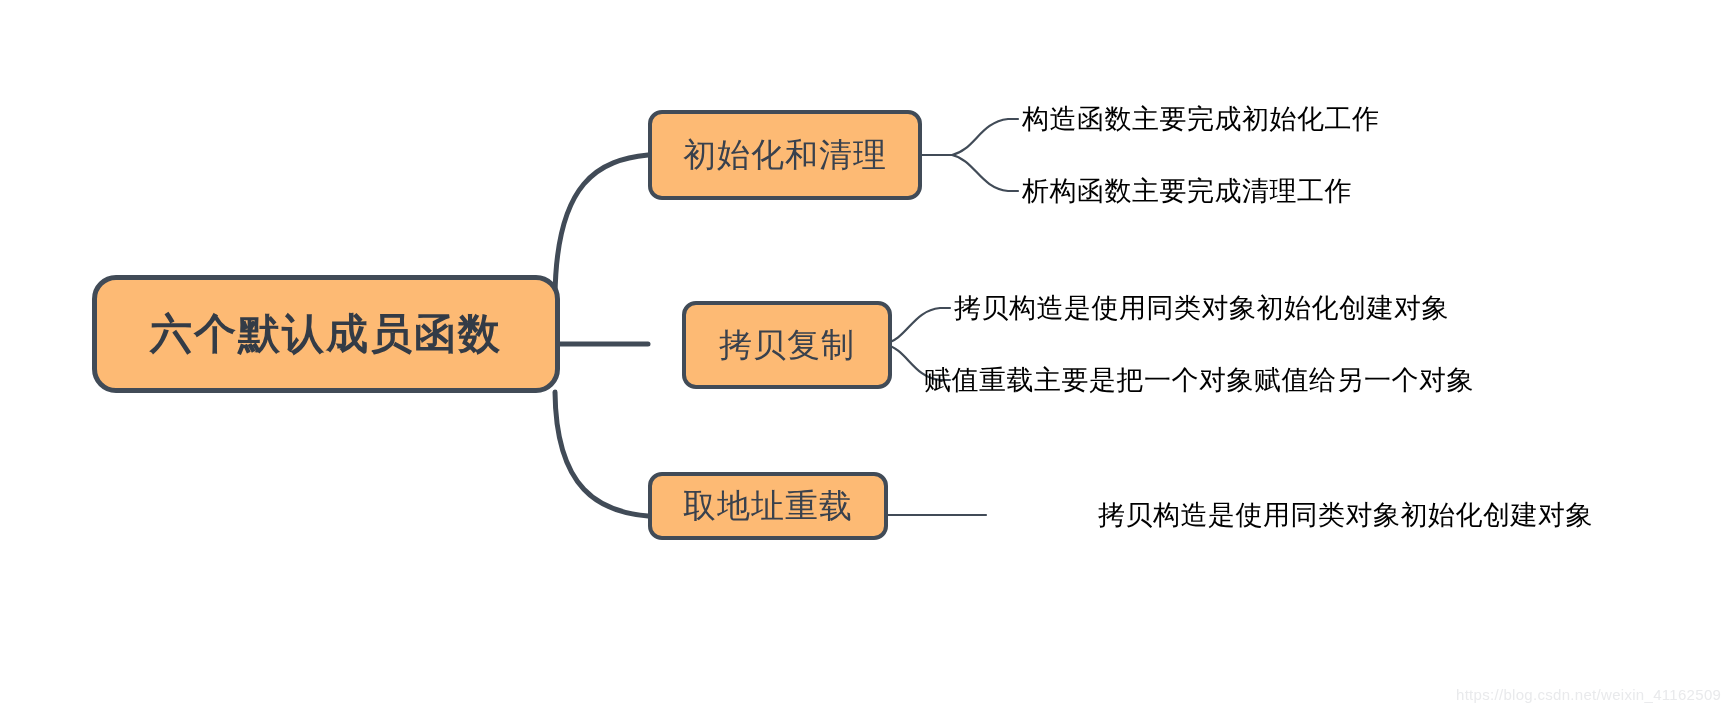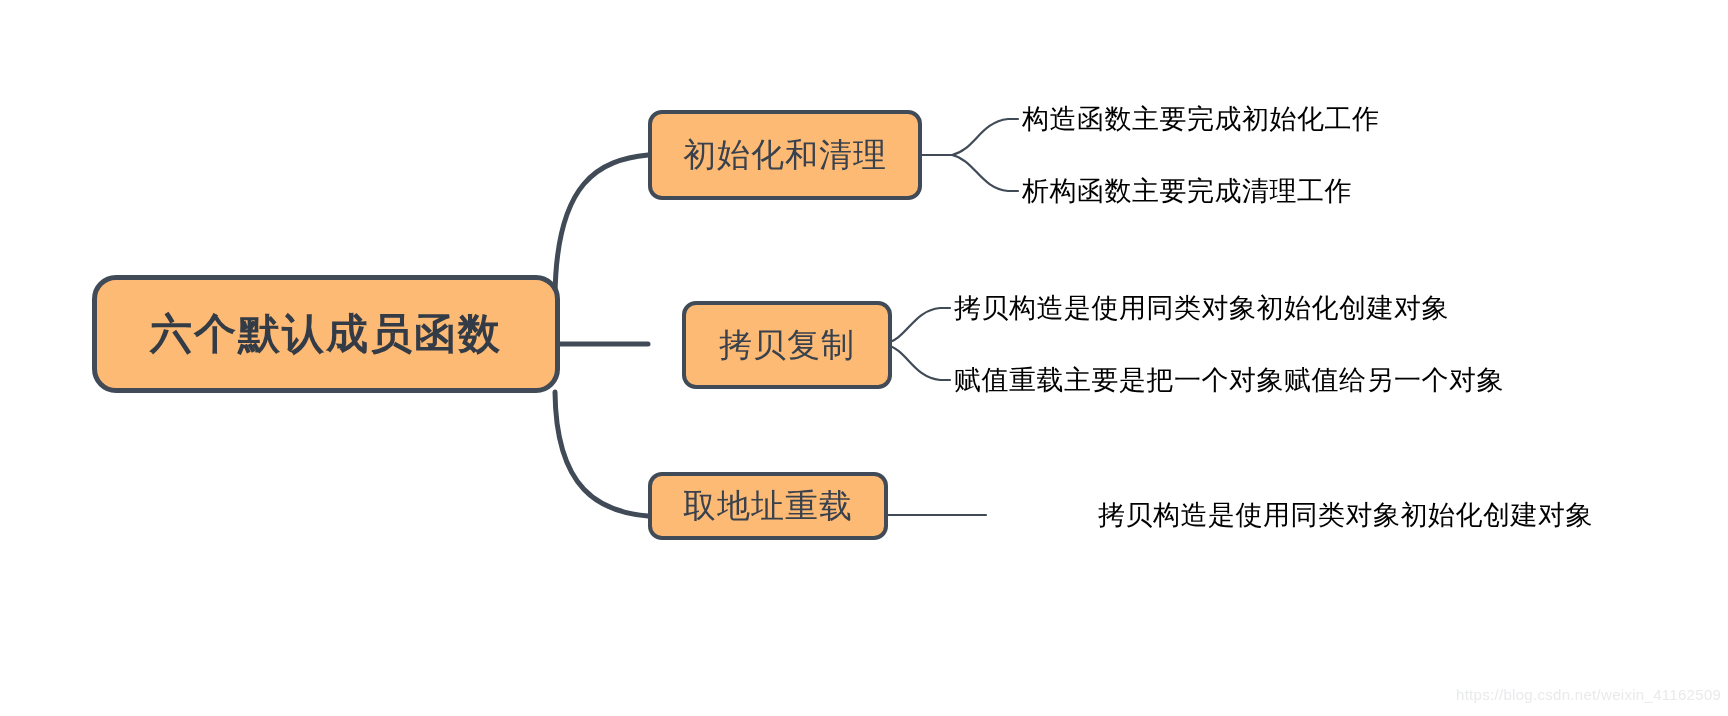--- a/index.html
+++ b/index.html
@@ -101,19 +101,19 @@
   </div>
 
   <div class="node branch" style="left:648px; top:472px; width:240px; height:68px;">
     <span>取地址重载</span>
   </div>
 
   <div class="leaf" style="left:1022px; top:106px;">构造函数主要完成初始化工作</div>
   <div class="leaf" style="left:1022px; top:178px;text-align:right;">析构函数主要完成清理工作</div>
 
   <div class="leaf" style="left:954px; top:295px;">拷贝构造是使用同类对象初始化创建对象</div>
-  <div class="leaf" style="left:954px; top:367px;">赋值重载主要是把一个对象赋值给另一个对象</div>
+  <div class="leaf" style="left:924px; top:367px;">赋值重载主要是把一个对象赋值给另一个对象</div>
 
   <div class="leaf" style="left:1098px; top:502px;">拷贝构造是使用同类对象初始化创建对象</div>
 
   <div class="watermark" style="left:1456px; top:686px;">https://blog.csdn.net/weixin_41162509</div>
 
 </div>
 
 </body></html>

